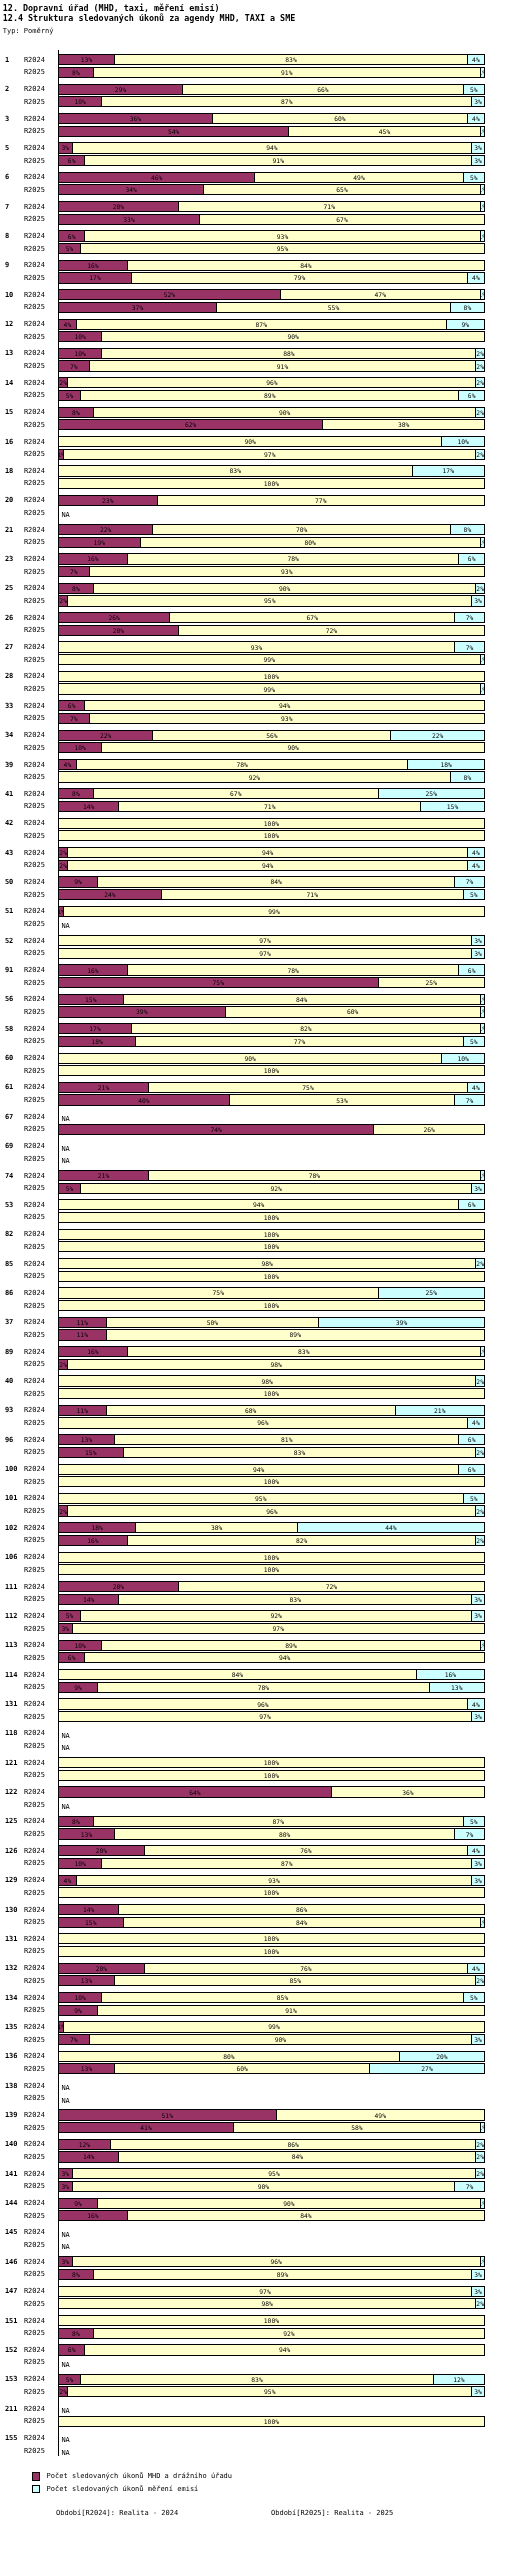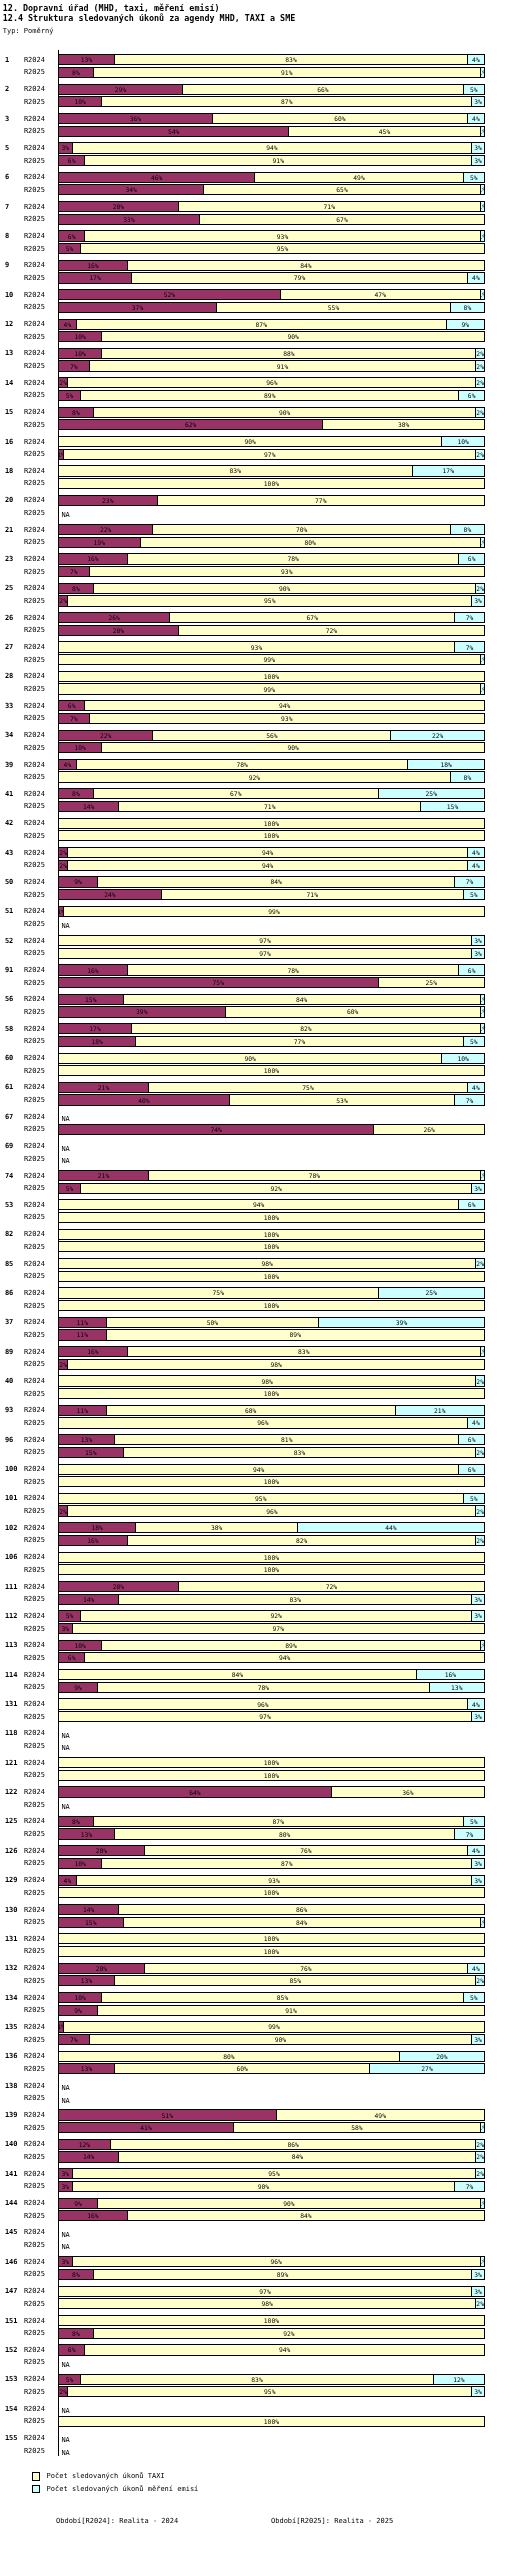--- a/index.html
+++ b/index.html
@@ -18,21 +18,21 @@
   .bar{display:flex;width:427px;height:11.2px;box-sizing:border-box;border:0.7px solid #000;background:#fff;}
   .seg{height:100%;display:flex;align-items:center;justify-content:center;
        overflow:hidden;box-sizing:border-box;flex:none;}
   .seg + .seg{border-left:0.7px solid #000;}
   .pct{font-size:6.3px;white-space:nowrap;}
   .na{font-size:7px;padding-left:3.5px;line-height:11.2px;}
   .legend{margin:14px 0 0 32px;}
   .legend-item{display:flex;align-items:center;height:12.6px;}
   .swatch{width:6.3px;height:6.3px;border:0.7px solid #000;margin-right:6.3px;flex:none;}
   .legend-label{font-size:7px;white-space:nowrap;}
-  .footer{position:relative;height:12.6px;margin-top:22px;}
+  .footer{position:relative;height:12.6px;margin-top:14px;}
   .footer span{position:absolute;top:0;font-size:7px;white-space:nowrap;}
   .footer .f-left{left:56px;}
   .footer .f-right{left:271px;}
 </style>
 </head>
 <body>
 
 <div class="page">
 
   <div class="hdr">
@@ -2496,21 +2496,21 @@
                 </div>
                 <div class="seg" style="width: 3%; background: rgb(204, 255, 255);">
                   <span class="pct">3%</span>
                 </div>
               </div>
             </div>
           </div>
         </div>
         <div class="group">
           <div class="bar-row">
-            <span class="gid">154</span>
+            <span class="gid">211</span>
             <span class="period">R2024</span>
             <div class="area"><span class="na">NA</span></div>
           </div>
           <div class="bar-row">
             <span class="gid"></span>
             <span class="period">R2025</span>
             <div class="area">
               <div class="bar">
                 <div class="seg" style="width: 100%; background: rgb(255, 255, 204);">
                   <span class="pct">100%</span>
@@ -2529,22 +2529,22 @@
             <span class="gid"></span>
             <span class="period">R2025</span>
             <div class="area"><span class="na">NA</span></div>
           </div>
         </div>
       </div>
   </div>
 
   <div class="legend">
     <div class="legend-item">
-      <span class="swatch" style="background: rgb(255, 255, 204);"></span>
-      <span class="legend-label">Počet sledovaných úkonů TAXI</span>
+      <span class="swatch" style="background: rgb(153, 51, 102);"></span>
+      <span class="legend-label">Počet sledovaných úkonů MHD a drážního úřadu</span>
     </div>
     <div class="legend-item">
       <span class="swatch" style="background: rgb(204, 255, 255);"></span>
       <span class="legend-label">Počet sledovaných úkonů měření emisí</span>
     </div>
   </div>
 
   <div class="footer">
     <span class="f-left">Období[R2024]: Realita - 2024</span>
     <span class="f-right">Období[R2025]: Realita - 2025</span>

